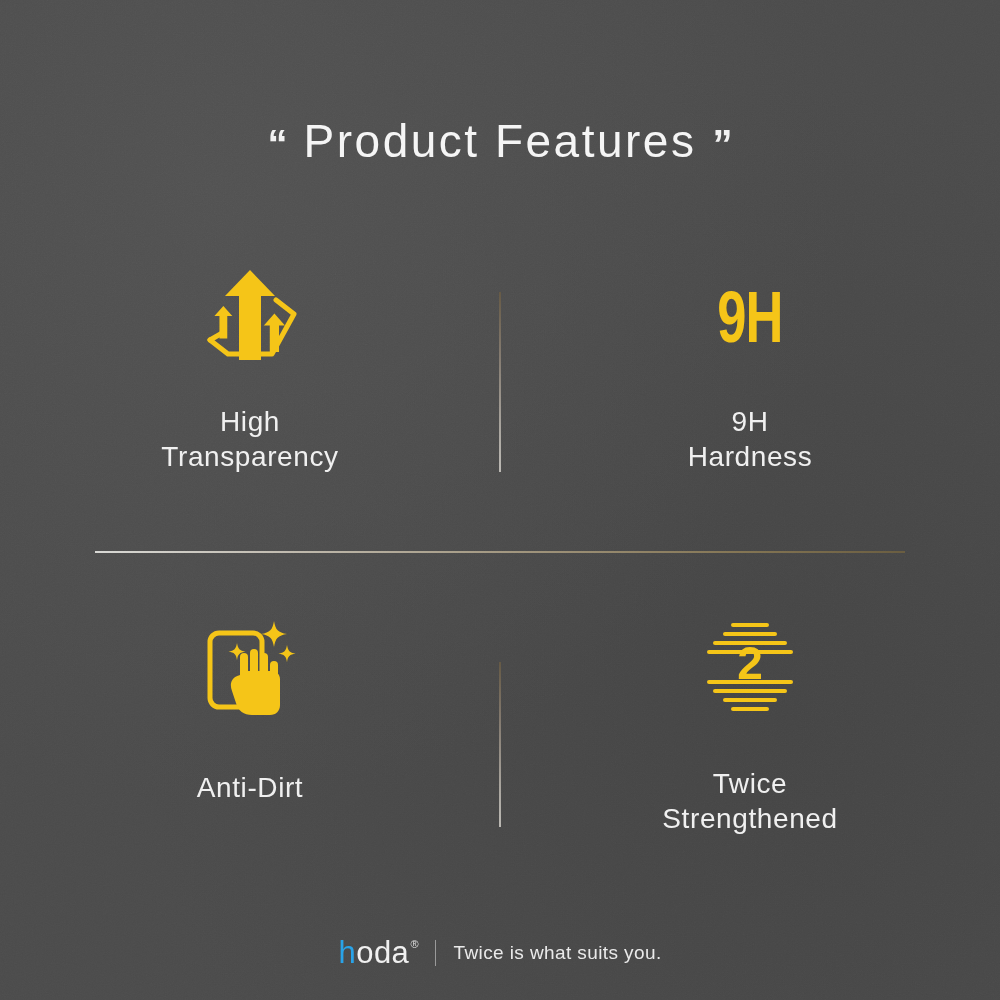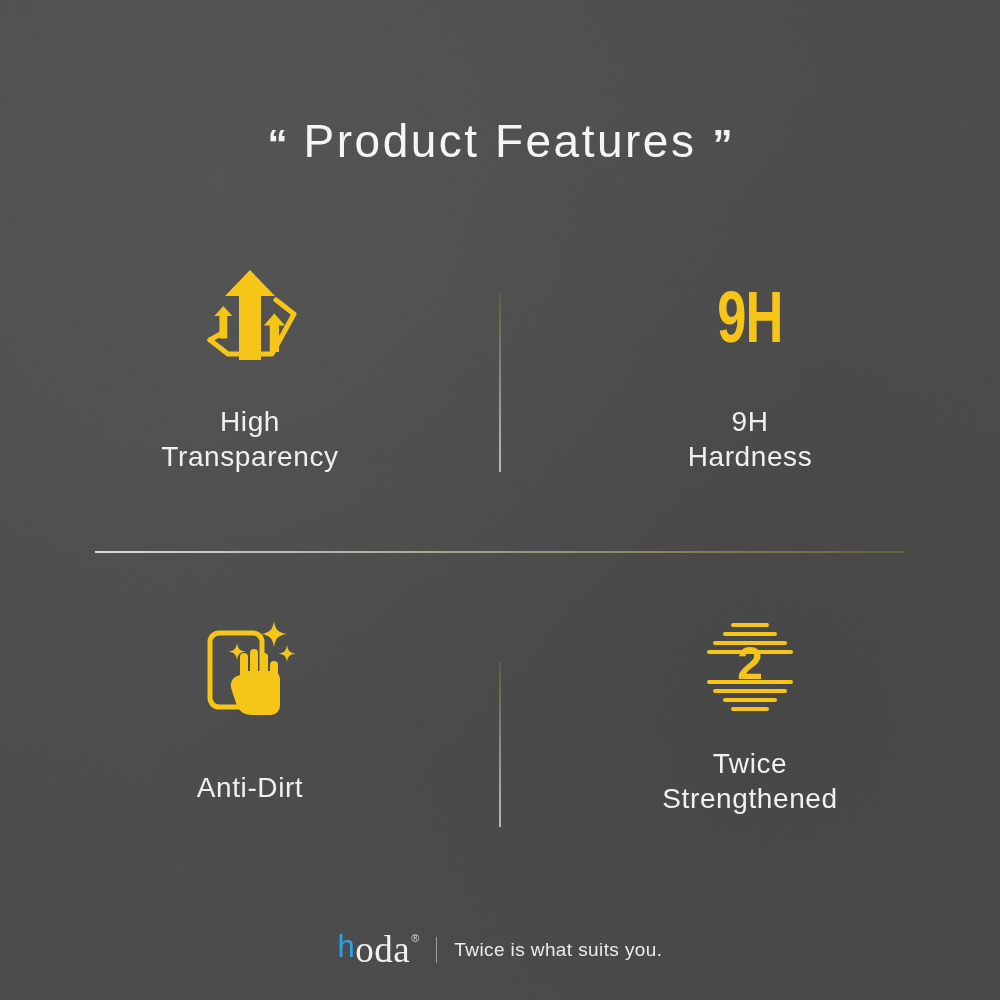--- a/index.html
+++ b/index.html
@@ -81,21 +81,21 @@
   .label {
     color:#f0f0f0;
     font-size:28px;
     font-weight:400;
     line-height:1.26;
     letter-spacing:.6px;
     text-align:center;
     white-space:pre-line;
   }
   #row-top .label    { margin-top:32px; }
-  #row-bottom .label { margin-top:24px; }
+  #row-bottom .label { margin-top:44px; }
   #cell-anti-dirt .label { margin-top:48px; }
 
   
   .v-div {
     position:absolute;
     width:2px; height:180px;
     background:linear-gradient(to bottom,#6a5c44 0%,#8d8275 35%,#b9b4ac 75%,#cfccc6 100%);
     opacity:.85;
   }
   #v-div-top    { top:292px; left:499px; }
@@ -137,25 +137,24 @@
   }
   #logo-h {
     color:#29a3e8;
     font-size:31px;
     font-weight:400;
     letter-spacing:.5px;
     line-height:1;
   }
   #logo-oda {
     color:#f0f0f0;
-    font-size:37px;
+    font-size:31px;
     font-weight:400;
     letter-spacing:.5px;
     line-height:1;
-    font-family:Liberation Serif, serif;
   }
   #logo-reg {
     color:#dedede;
     font-size:11px;
     line-height:1;
     margin-top:2px;
     margin-left:1px;
   }
   #footer-sep {
     width:1px; height:26px;

